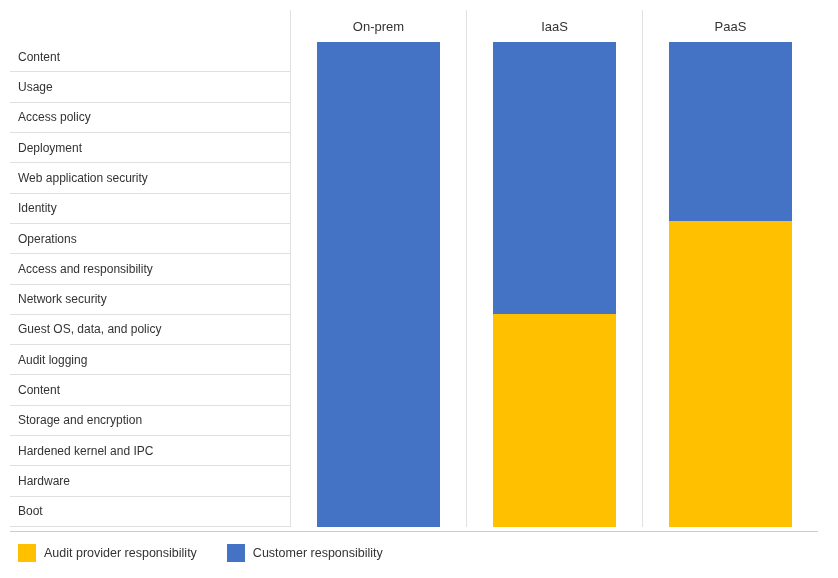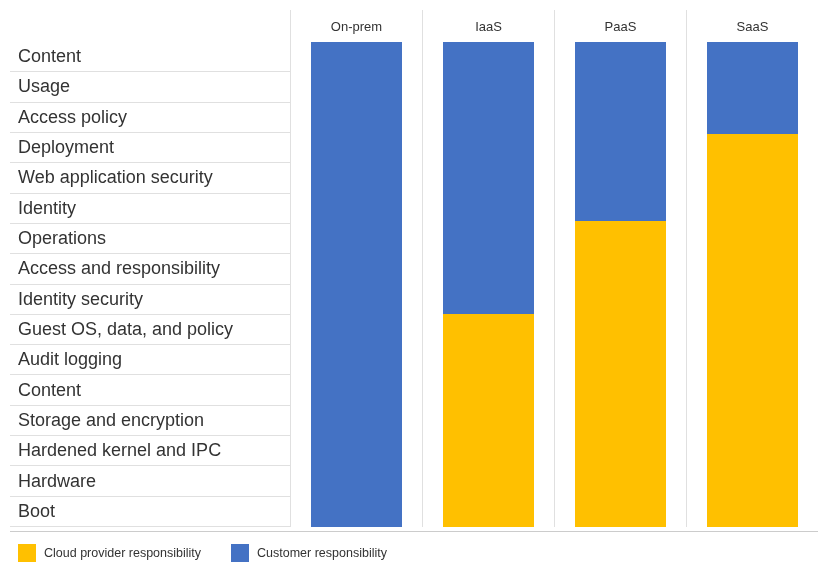--- a/index.html
+++ b/index.html
@@ -41,21 +41,21 @@
       flex: 1;
     }
 
     .y-label {
       flex: 1;
       display: flex;
       align-items: center;
       padding-left: 8px;
       border-bottom: 1px solid #e0e0e0;
       color: #333;
-      font-size: 18px;
+      font-size: 12px;
       min-height: 0;
     }
 
     .bars-area {
       flex: 1;
       display: flex;
     }
 
     .bar-column {
       flex: 1;
@@ -129,21 +129,21 @@
       <div class="y-axis-header"></div>
       <div class="y-axis-labels" id="y-labels">
           <div class="y-label">Content</div>
           <div class="y-label">Usage</div>
           <div class="y-label">Access policy</div>
           <div class="y-label">Deployment</div>
           <div class="y-label">Web application security</div>
           <div class="y-label">Identity</div>
           <div class="y-label">Operations</div>
           <div class="y-label">Access and responsibility</div>
-          <div class="y-label">Identity security</div>
+          <div class="y-label">Network security</div>
           <div class="y-label">Guest OS, data, and policy</div>
           <div class="y-label">Audit logging</div>
           <div class="y-label">Content</div>
           <div class="y-label">Storage and encryption</div>
           <div class="y-label">Hardened kernel and IPC</div>
           <div class="y-label">Hardware</div>
           <div class="y-label">Boot</div>
         </div>
     </div>
 
@@ -161,33 +161,26 @@
             <div class="bar-segment seg-orange" style="height: 44%;"></div>
           </div>
         </div>
         <div class="bar-column">
           <div class="bar-column-header">PaaS</div>
           <div class="bar-track">
             <div class="bar-segment seg-blue" style="height: 37%;"></div>
             <div class="bar-segment seg-orange" style="height: 63%;"></div>
           </div>
         </div>
-        <div class="bar-column">
-          <div class="bar-column-header">SaaS</div>
-          <div class="bar-track">
-            <div class="bar-segment seg-blue" style="height: 19%;"></div>
-            <div class="bar-segment seg-orange" style="height: 81%;"></div>
-          </div>
-        </div>
       </div>
   </div>
 
   <div class="legend" id="legend">
       <div class="legend-item">
         <div class="legend-color" style="background-color: rgb(255, 192, 0);"></div>
-        <span>Cloud provider responsibility</span>
+        <span>Audit provider responsibility</span>
       </div>
       <div class="legend-item">
         <div class="legend-color" style="background-color: rgb(68, 114, 196);"></div>
         <span>Customer responsibility</span>
       </div>
     </div>
 </div>
 
 </body></html>

